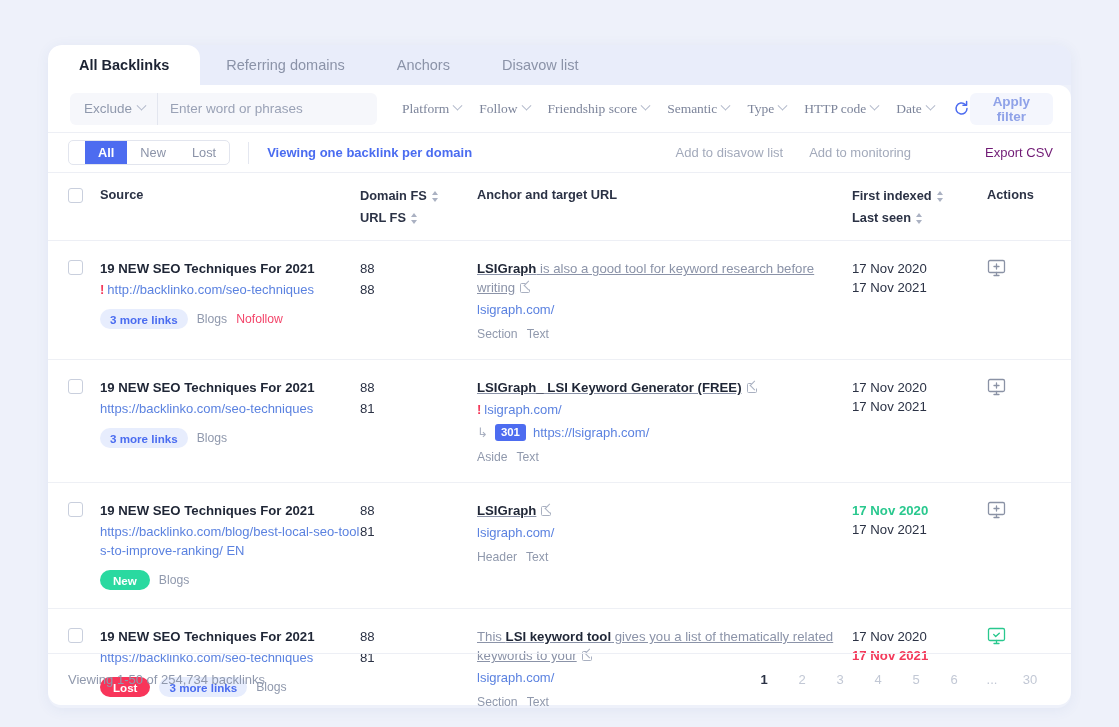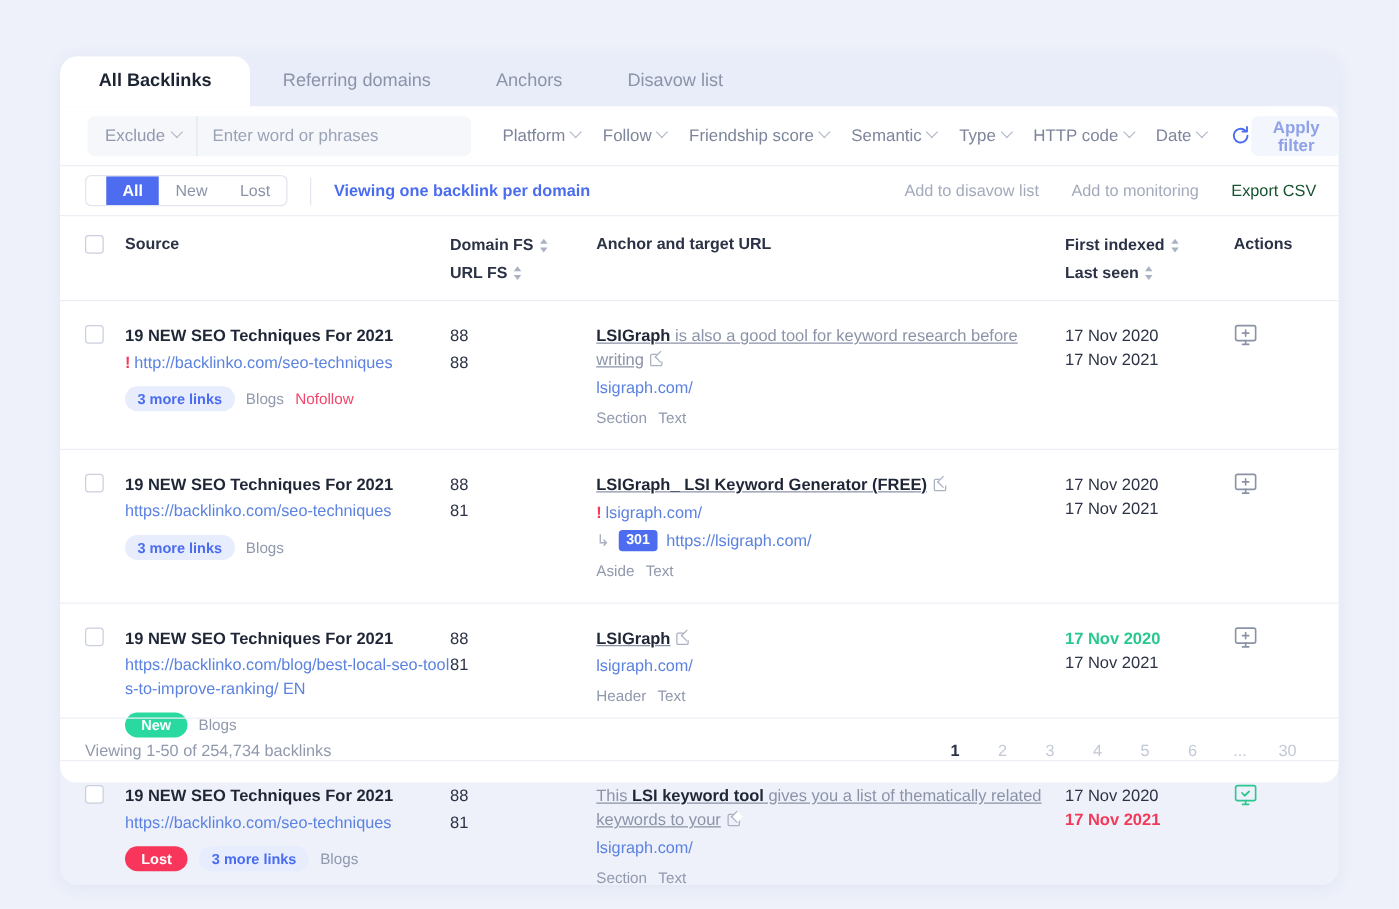--- a/index.html
+++ b/index.html
@@ -39,21 +39,21 @@
     background: #fff;
     color: #1c2333;
     font-weight: bold;
     border-radius: 13px 13px 0 0;
     padding: 0 31px;
   }
 
   
   .card {
     background: #fff;
-    height: 541px;
+    height: 620px;
     border-radius: 0 13px 13px 13px;
     position: relative;
   }
 
   
   .filterbar {
     height: 48px;
     display: flex;
     align-items: center;
     padding: 0 18px 0 22px;
@@ -78,21 +78,21 @@
     cursor: pointer;
     white-space: nowrap;
   }
   .searchinput {
     border: none; outline: none; background: transparent;
     font-family: inherit; font-size: 13.5px; color: #4a5169;
     padding: 0 12px; height: 100%; flex: 1; min-width: 0;
   }
   .searchinput::placeholder { color: #9aa2b6; }
 
-  .drops { display: flex; align-items: center; margin-left: 16px; }
+  .drops { display: flex; align-items: center; margin-left: 16px; font-family: Liberation Serif, serif; }
   .drop {
     display: flex; align-items: center; gap: 5px;
     font-size: 13.5px; color: #7d859b;
     padding: 0 9px; white-space: nowrap; cursor: pointer;
   }
   .caret {
     display: inline-block;
     width: 7px; height: 7px;
     border-right: 1.2px solid #b2b9ca;
     border-bottom: 1.2px solid #b2b9ca;
@@ -135,21 +135,21 @@
     color: #8b93a8;
     cursor: pointer;
   }
   .seg div.on { background: #4d6cf0; color: #fff; font-weight: bold; margin-left: 16px; }
   .vsep { width: 1px; height: 22px; background: #e4e7f0; margin: 0 18px; }
   .viewing {
     font-size: 13px; font-weight: bold; color: #4a6cf0; cursor: pointer;
   }
   .subactions { margin-left: auto; display: flex; align-items: center; gap: 26px; justify-content: flex-end; }
   .subact { font-size: 13px; color: #a3aabb; cursor: pointer; }
-  .subact.blue { color: #14532d; }
+  .subact.blue { color: #701a75; margin-left: 48px; }
 
   
   .thead {
     display: flex;
     padding: 14px 18px 13px 20px;
     border-bottom: 1px solid #edeff5;
     font-size: 12.8px;
     font-weight: bold;
     color: #2b3245;
   }

